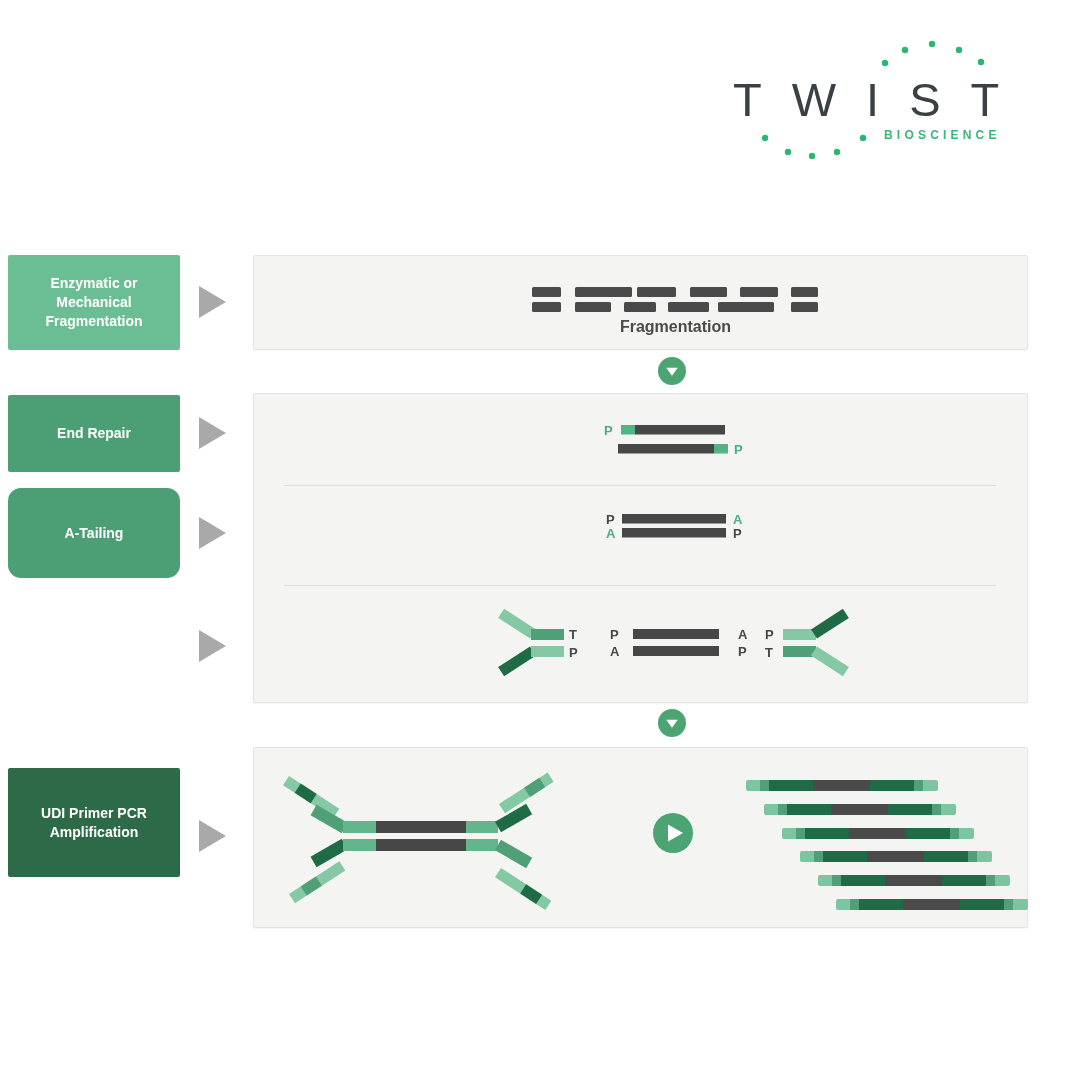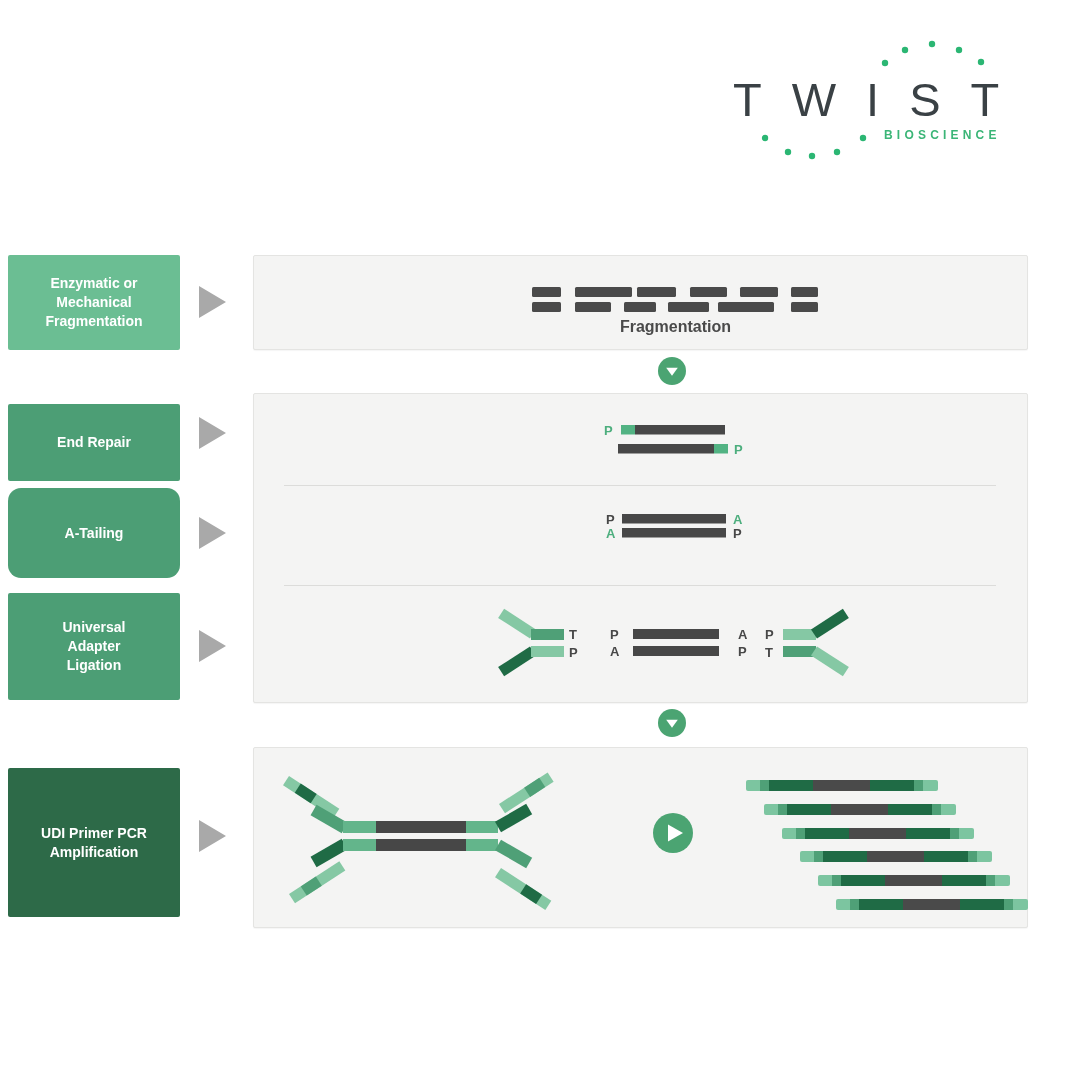--- a/index.html
+++ b/index.html
@@ -18,24 +18,24 @@
   }
   .logo-dots{position:absolute;left:750px;top:35px;}
   
   .step-box{
     position:absolute;left:8px;width:172px;
     display:flex;align-items:center;justify-content:center;text-align:center;
     color:#ffffff;font-weight:700;font-size:14px;line-height:1.35;white-space:pre-line;
     border-radius:2px;
   }
   .step-1{top:255px;height:95px;background:#6BBE93;}
-  .step-2{top:404px;height:77px;background:#4C9E75;}
+  .step-2{top:395px;height:77px;background:#4C9E75;}
   .step-3{top:488px;height:90px;background:#4C9E75;border-radius:13px;}
   .step-4{top:593px;height:107px;background:#4C9E75;}
-  .step-5{top:768px;height:149px;background:#2D6A48;}
+  .step-5{top:768px;height:109px;background:#2D6A48;}
   
   .step-arrow{
     position:absolute;left:199px;width:0;height:0;
     border-left:27px solid #A9A9A9;border-top:16px solid transparent;border-bottom:16px solid transparent;
   }
   .arrow-1{top:286px;} .arrow-2{top:417px;} .arrow-3{top:517px;} .arrow-4{top:630px;} .arrow-5{top:820px;}
   
   .panel{
     position:absolute;left:253px;width:775px;background:#F4F4F3;
     border:1px solid #E4E4E2;border-radius:2px;box-sizing:border-box;
@@ -100,23 +100,20 @@
     </g>
   </svg>
   <div class="logo-brand">TWIST</div>
   <div class="logo-sub">BIOSCIENCE</div>
 
   <div class="step-box step-1">Enzymatic or
 Mechanical
 Fragmentation</div>
   <div class="step-box step-2">End Repair</div>
   <div class="step-box step-3">A-Tailing</div>
-  <div class="step-box step-4">Universal
-Adapter
-Ligation</div>
   <div class="step-box step-5">UDI Primer PCR
 Amplification</div>
 
   <div class="step-arrow arrow-1"></div>
   <div class="step-arrow arrow-2"></div>
   <div class="step-arrow arrow-3"></div>
   <div class="step-arrow arrow-4"></div>
   <div class="step-arrow arrow-5"></div>
 
   <div class="panel panel-1">

